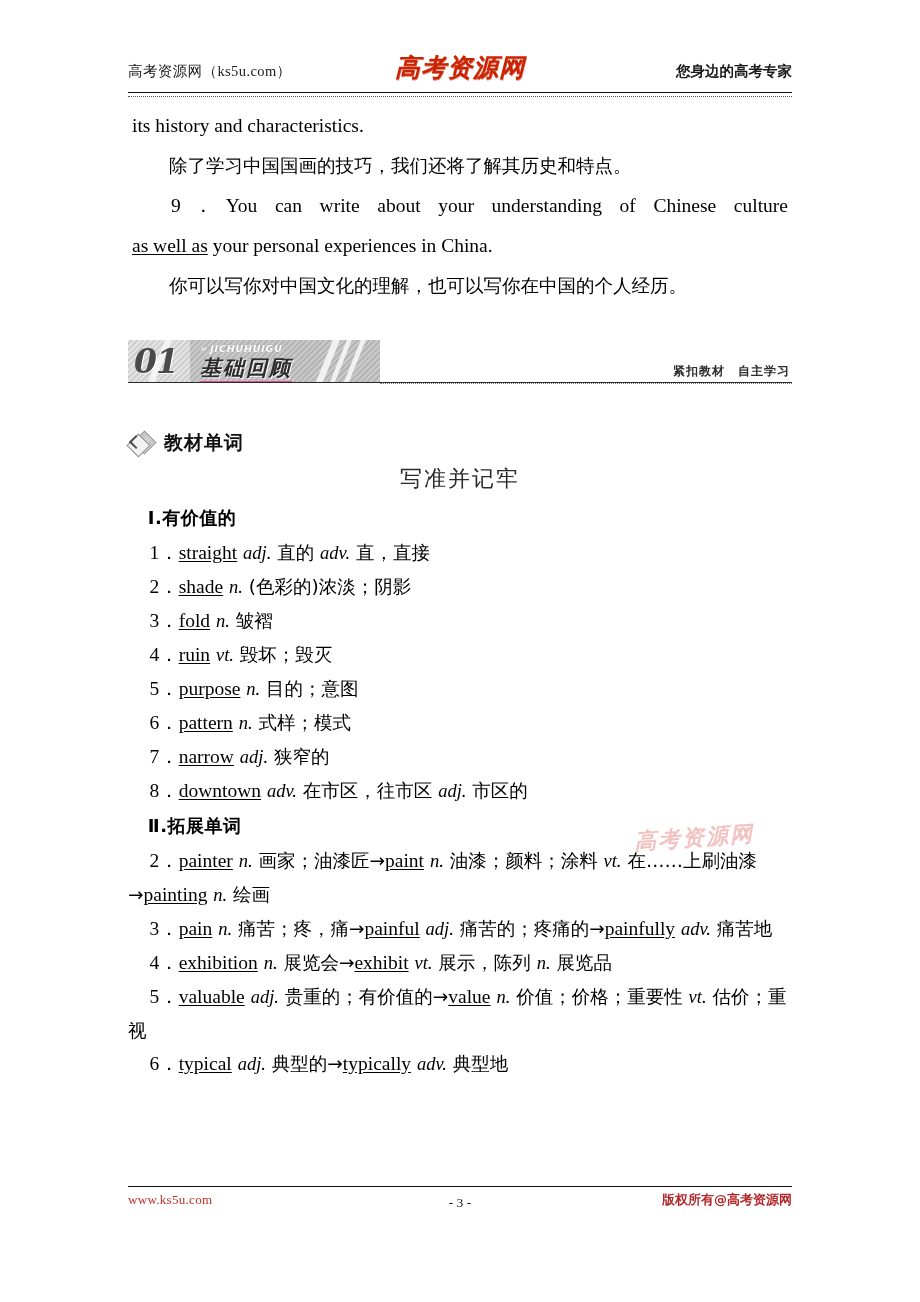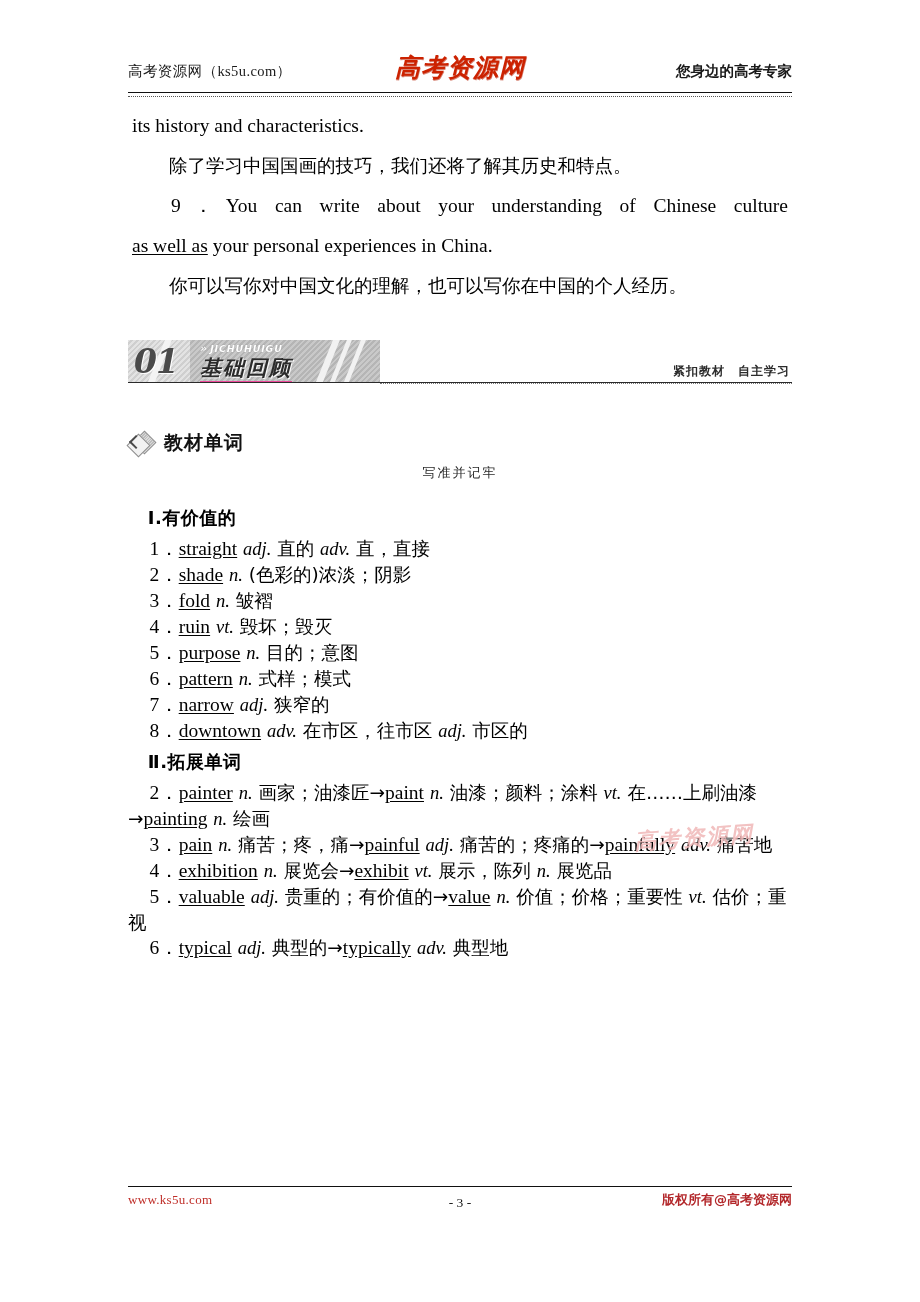--- a/index.html
+++ b/index.html
@@ -249,21 +249,21 @@
   }
 
   
   .center-title {
     position: absolute;
     left: 128px;
     width: 664px;
     top: 464px;
     text-align: center;
     font-family: "DejaVu Sans", "Liberation Sans", sans-serif;
-    font-size: 13px;
+    font-size: 22px;
     color: #2a2a2a;
     letter-spacing: 2px;
   }
 
   
   .voc {
     position: absolute;
     left: 128px;
     top: 500px;
     width: 664px;
@@ -271,21 +271,21 @@
   .voc .grp-head {
     font-family: "DejaVu Sans", "Liberation Sans", sans-serif;
     font-size: 18px;
     font-weight: bold;
     line-height: 36px;
     text-indent: 1.1em;
     letter-spacing: .5px;
   }
   .voc .item {
     font-size: 19.5px;
-    line-height: 25px;
+    line-height: 33px;
     text-indent: 1.1em;
     white-space: normal;
   }
   .voc .item .cnx {
     font-family: "DejaVu Sans", "Liberation Sans", sans-serif;
     font-size: 18.5px;
   }
   .voc i { font-family: "Liberation Serif","DejaVu Serif",serif; }
 
   

